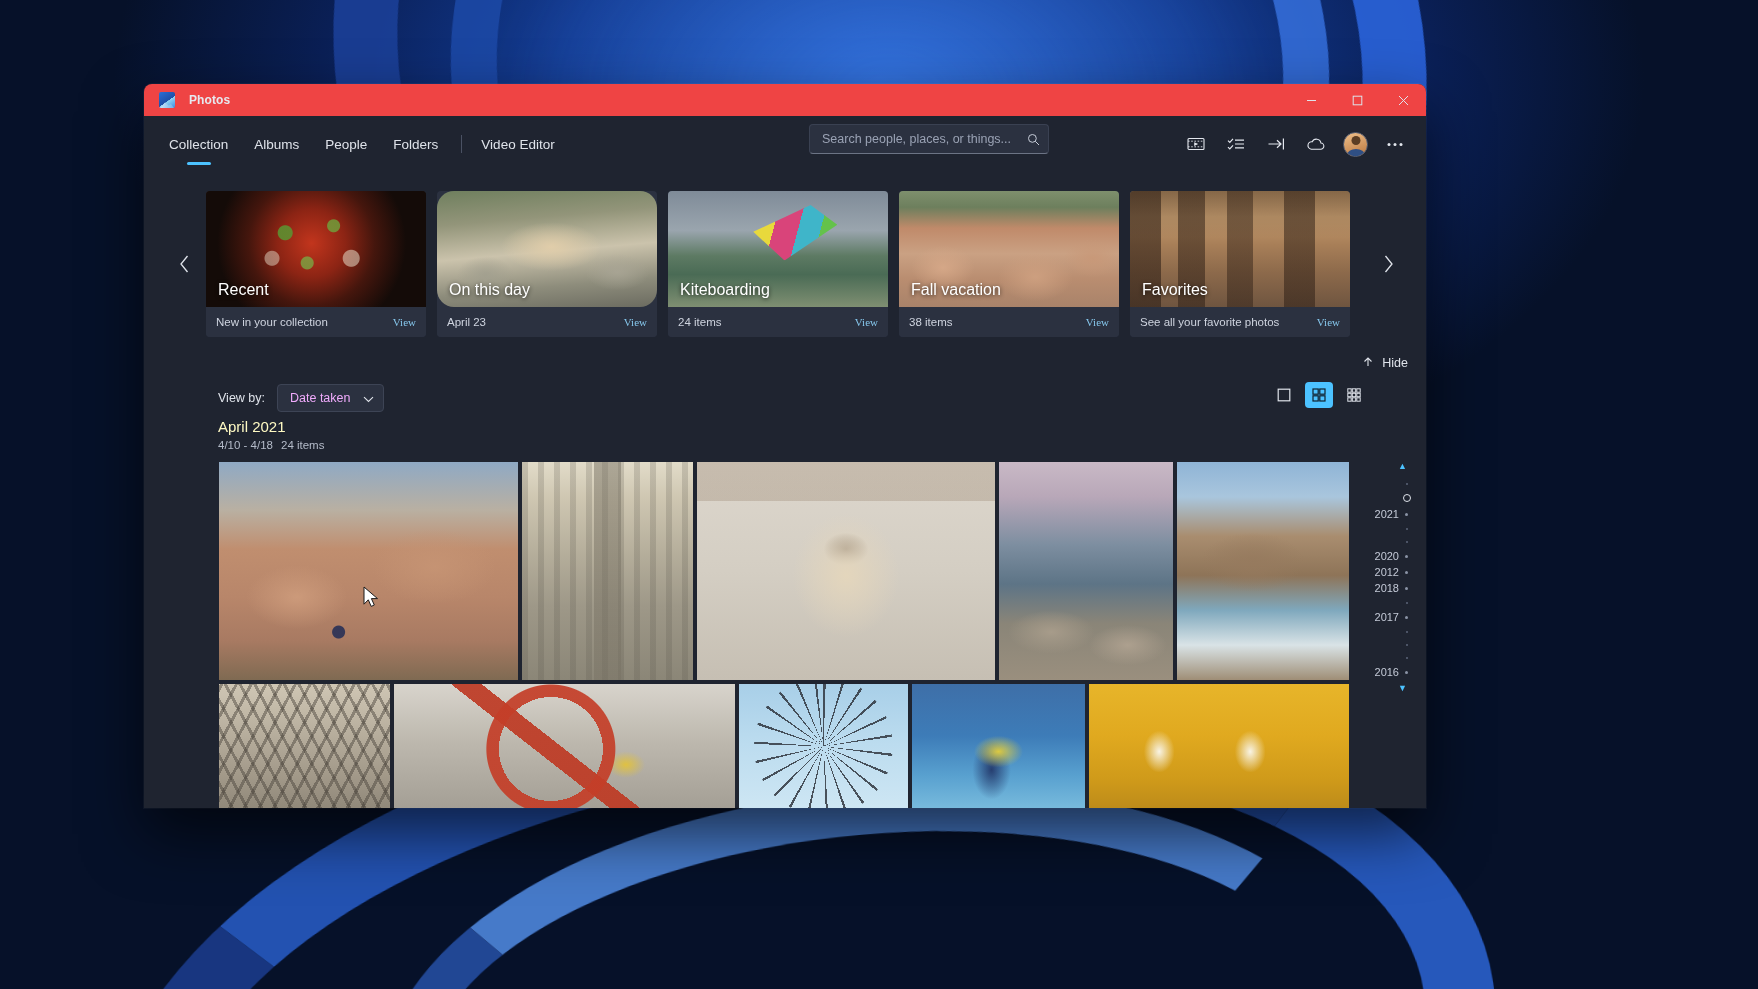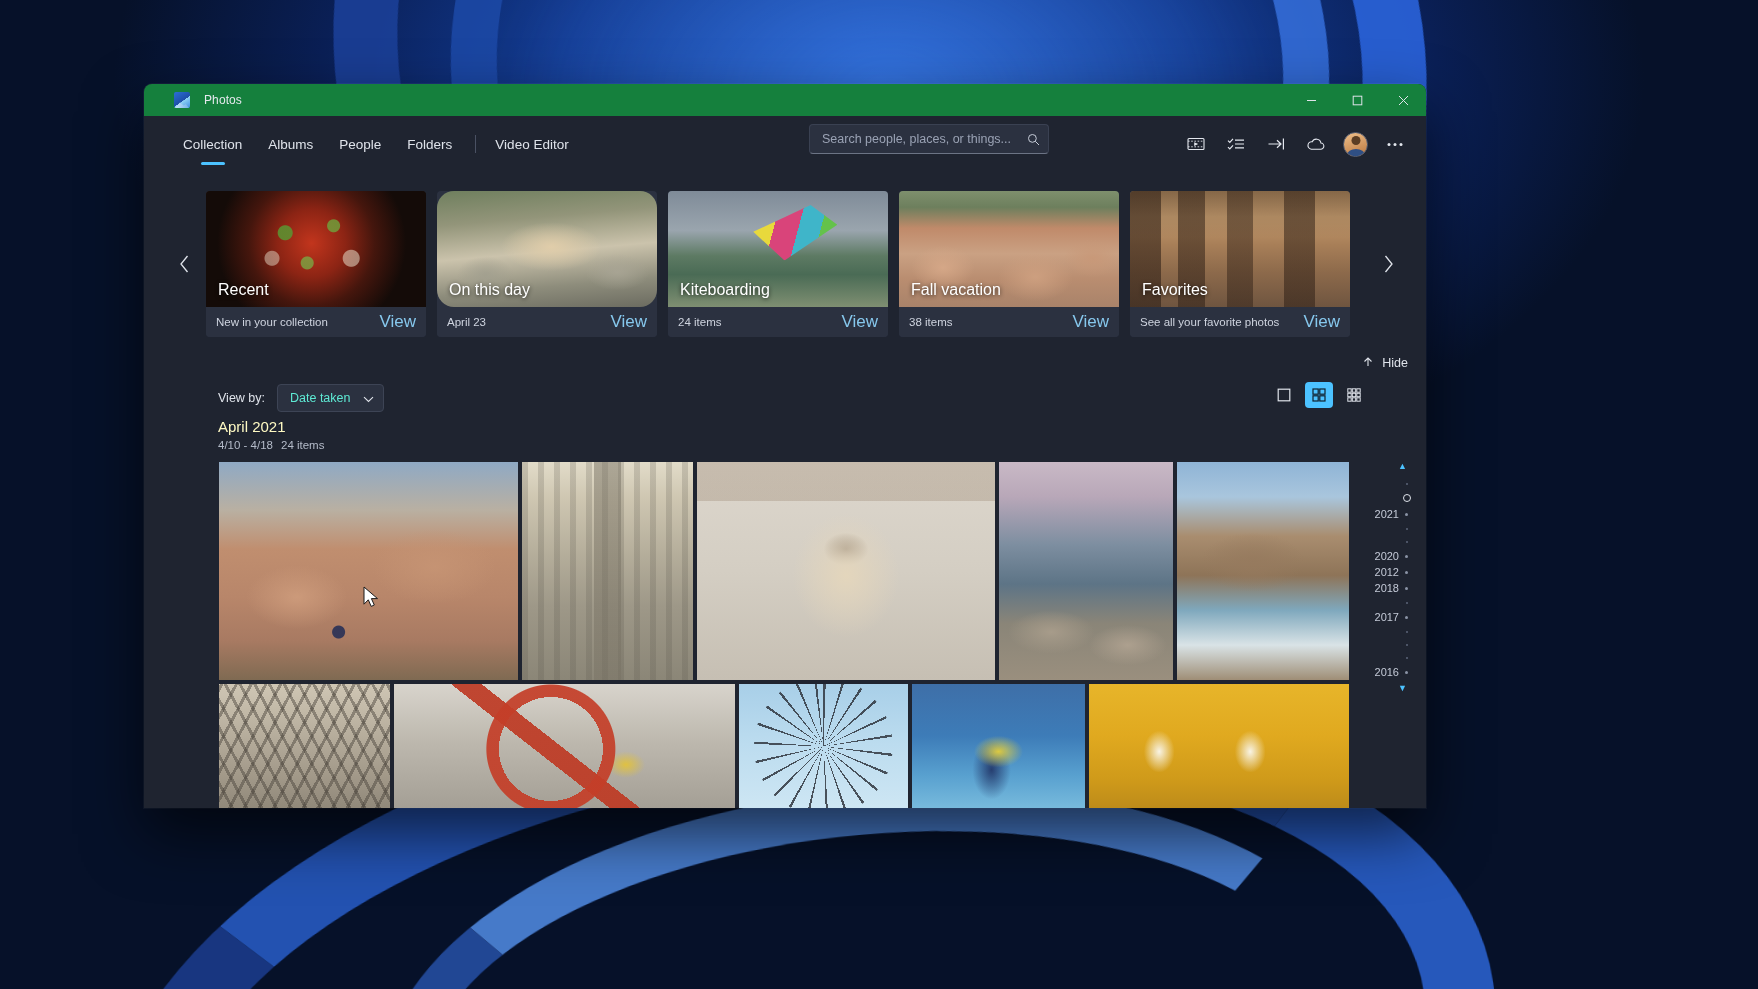--- a/index.html
+++ b/index.html
@@ -75,24 +75,25 @@
     background: #1f2430;
     border-radius: 8px 8px 0 0;
     box-shadow: 0 26px 60px rgba(0,0,0,.62), 0 0 0 1px rgba(255,255,255,.05);
     overflow: hidden;
     display: flex; flex-direction: column;
   }
 
   
   #title-bar {
     height: 32px; flex: 0 0 32px;
-    background: #15803d;
+    background: #ef4444;
     display: flex; align-items: center;
-    padding-left: 30px;
-    position: relative;
+    padding-left: 15px;
+    position: relative;
+    font-weight: bold;
   }
   #app-icon {
     width: 16px; height: 16px; border-radius: 2px;
     background: linear-gradient(145deg, #2b6fd6 0%, #1e4fa8 55%, #8fd3f4 56%, #3b8be0 100%);
     position: relative; overflow: hidden;
     margin-right: 14px;
   }
   #app-icon::after {
     content: ""; position: absolute;
     left: 1px; bottom: 0; width: 14px; height: 7px;
@@ -106,21 +107,21 @@
     display: flex; align-items: center; justify-content: center;
     color: #dfe3ea;
   }
   .win-btn svg { display: block; }
 
   
   #nav-bar {
     height: 56px; flex: 0 0 56px;
     background: #1f2430;
     display: flex; align-items: center;
-    padding-left: 26px;
+    padding-left: 12px;
     position: relative;
   }
   .nav-tabs { display: flex; align-items: center; height: 100%; }
   .nav-tab {
     position: relative;
     font-size: 13.5px; color: #dfe3ea;
     padding: 0 13px; height: 100%;
     display: flex; align-items: center;
     white-space: nowrap;
   }
@@ -225,21 +226,21 @@
     height: 30px; flex: 0 0 30px;
     background: #2b3140;
     display: flex; align-items: center;
     padding: 0 10px;
   }
   .card-caption {
     font-size: 11.5px; color: #cfd4df;
     flex: 1; white-space: nowrap; overflow: hidden;
   }
   .card-view {
-    font-size: 17px; color: #86c7ec;
+    font-size: 11px; color: #86c7ec; font-family: Liberation Serif, serif;
   }
 
   
   .ph-recent {
     background:
       radial-gradient(circle at 48% 45%, #c2351d 0%, #8c2414 26%, #45160d 48%, #140b08 72%),
       linear-gradient(140deg, #2a1a12, #0d0806);
     text-align: right;
   }
   .ph-recent::after {
@@ -309,21 +310,21 @@
     position: absolute; left: 74px; top: 212px;
     display: flex; align-items: center;
   }
   #viewby-label { font-size: 12.5px; color: #dfe3ea; margin-right: 12px; }
   #viewby-select {
     height: 28px; background: #2b3140;
     border: 1px solid #3d4455; border-radius: 4px;
     display: flex; align-items: center;
     padding: 0 9px 0 12px; gap: 13px;
   }
-  #viewby-value { font-size: 12.5px; color: #5eead4; }
+  #viewby-value { font-size: 12.5px; color: #f0abfc; }
 
   
   #viewmode-group {
     position: absolute; right: 58px; top: 210px;
     display: flex; align-items: center; gap: 7px;
   }
   .vm-btn {
     width: 28px; height: 26px; border-radius: 4px;
     display: flex; align-items: center; justify-content: center;
     color: #dfe3ea;

